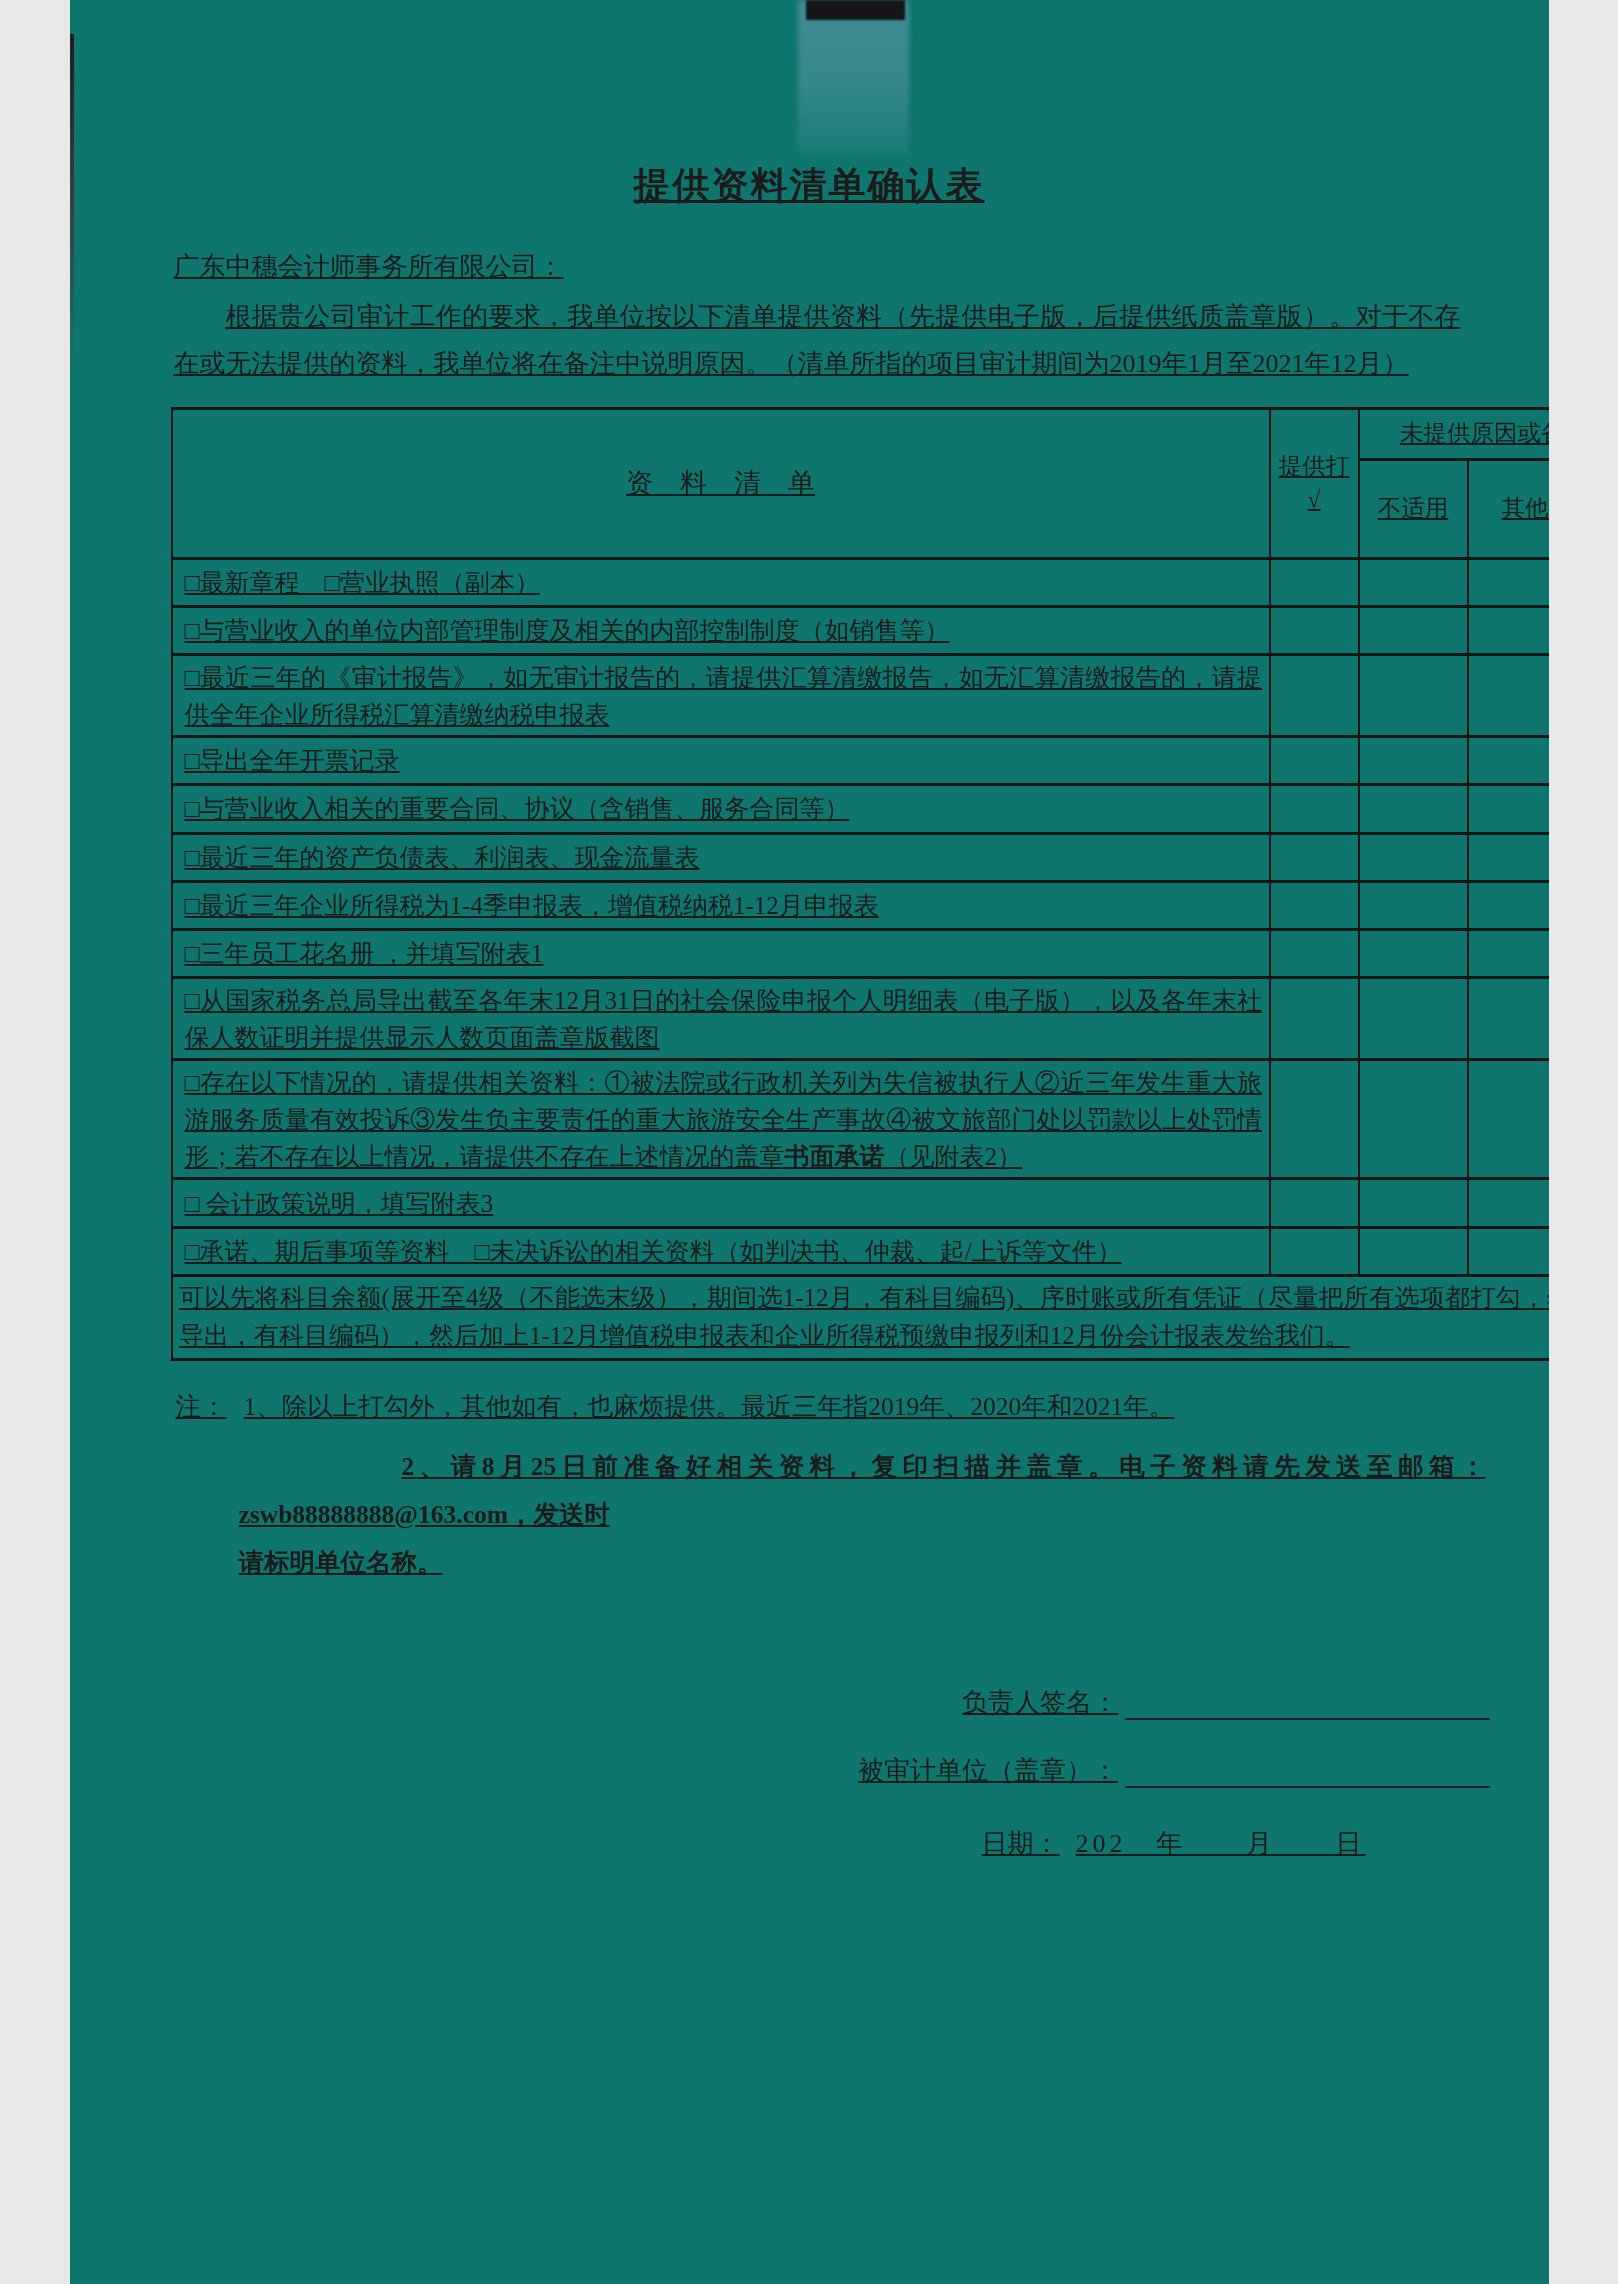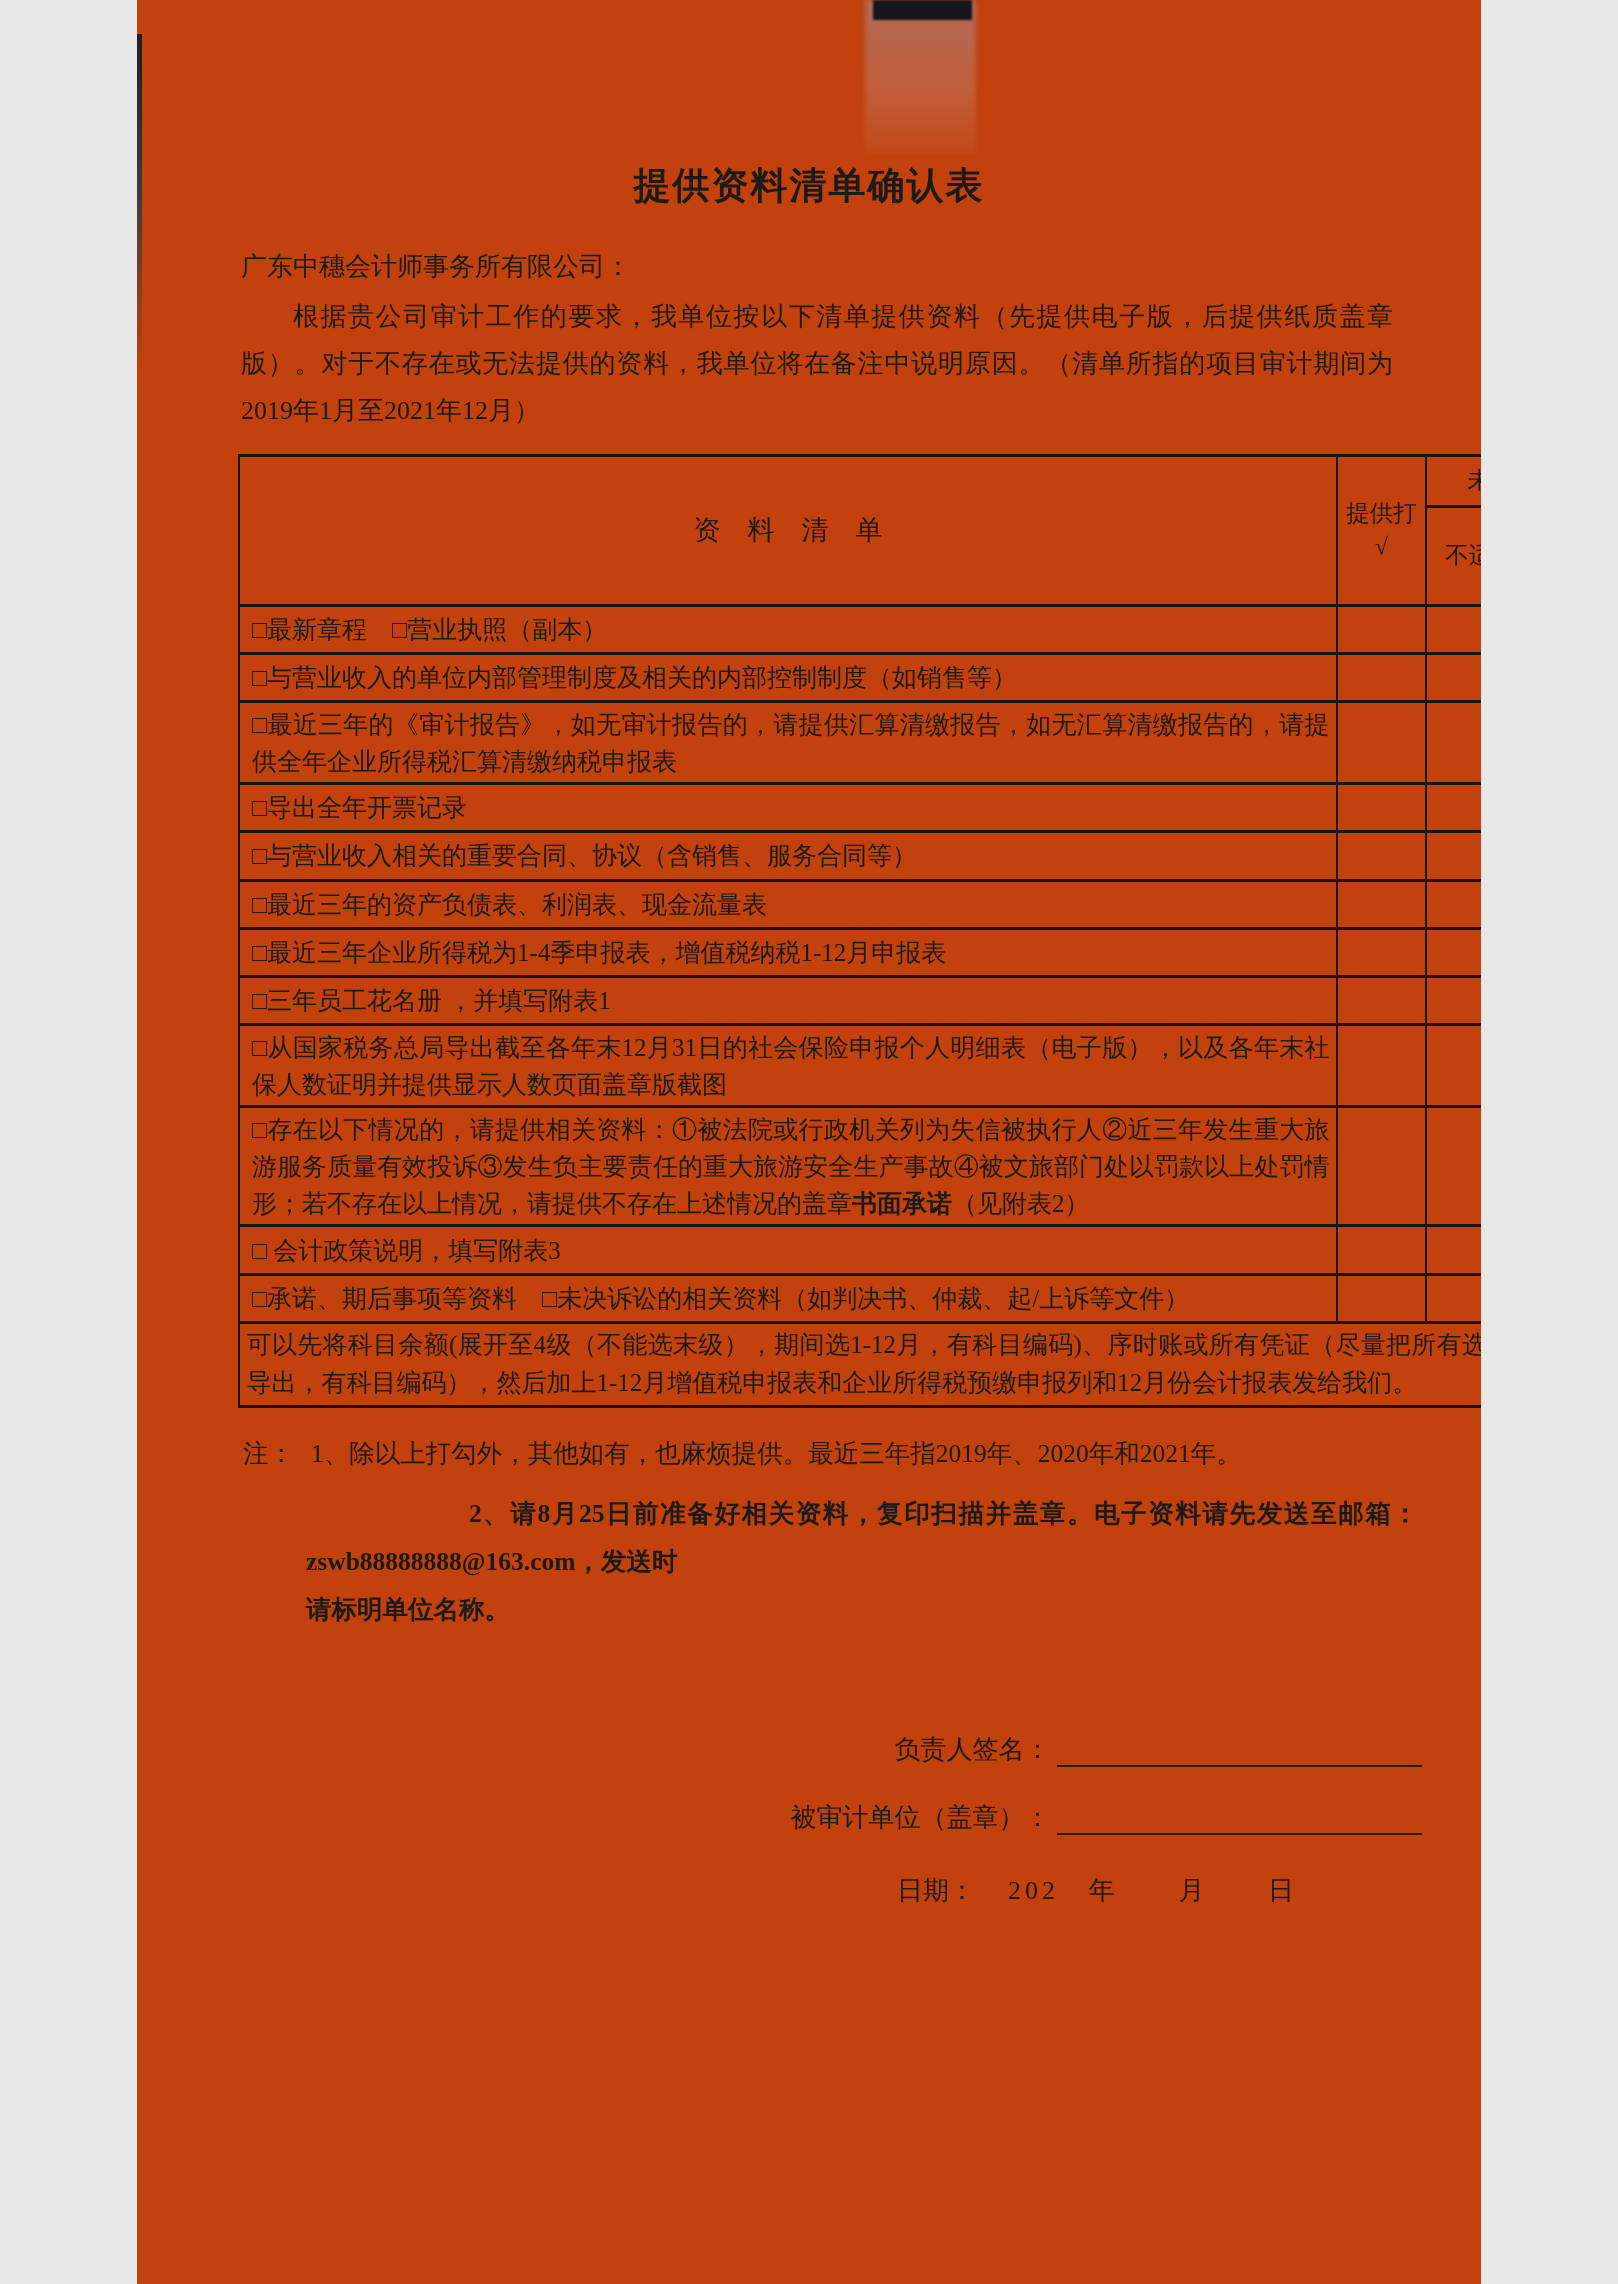--- a/index.html
+++ b/index.html
@@ -1,24 +1,25 @@
 <!DOCTYPE html>
 <html lang="zh" style="font-size:10.4px"><head>
 <meta charset="utf-8">
 <style>
   html,body{margin:0;padding:0;background:#e8e8e8;}
   .page{
     position:relative;
-    width:1344px;
+    width:1479px;
     height:2284px;
     margin:0 auto;
-    background:#c2410c;
+    background:#0f766e;
     overflow:hidden;
     color:#1b1b1b;
     font-family:"Liberation Serif","DejaVu Serif",serif;
+    text-decoration:underline;
   }
   
   .stain{position:absolute;left:728px;top:0;width:111px;height:153px;
     background:linear-gradient(180deg,rgba(150,175,215,.38),rgba(190,205,235,.22) 55%,rgba(205,215,240,.06));
     filter:blur(2.6px);}
   .stain-dark{position:absolute;left:736px;top:0;width:99px;height:19.6px;background:#15151a;filter:blur(1px);}
   .edge-line{position:absolute;left:0;top:34px;width:4.6px;height:336px;
     background:linear-gradient(180deg,#1f1f1f 0%,#3a3a3a 45%,rgba(90,90,90,0) 100%);}
   
   .doc-title{margin:161px 0 0 0;text-align:center;font-size:37px;font-weight:700;letter-spacing:2px;}
@@ -43,21 +44,21 @@
   
   .notes{margin:26px 0 0 106px;font-size:25.5px;}
   .note1{display:flex;gap:17px;line-height:40px;}
   .note2{margin:15.7px 63px 0 63px;font-weight:700;line-height:48px;text-indent:163px;text-align:justify;
     max-width:1393px;}
   
   .sig{margin:98px 59px 0 0;font-size:26px;}
   .sig-row{display:flex;justify-content:flex-end;align-items:flex-end;margin-bottom:33px;}
   .sig-line{display:inline-block;width:365px;height:33px;border-bottom:2.6px solid #1f1f1f;margin-left:6.5px;}
   .sig-date{display:flex;justify-content:flex-end;padding-right:124px;margin-top:38px;gap:16px;}
-  .sig-date .val{margin-left:17px;letter-spacing:3.9px;}
+  .sig-date .val{letter-spacing:3.9px;}
 </style>
 </head>
 <body>
 
 <div class="page">
 
   <div class="stain"></div>
   <div class="stain-dark"></div>
   <div class="edge-line"></div>
 

